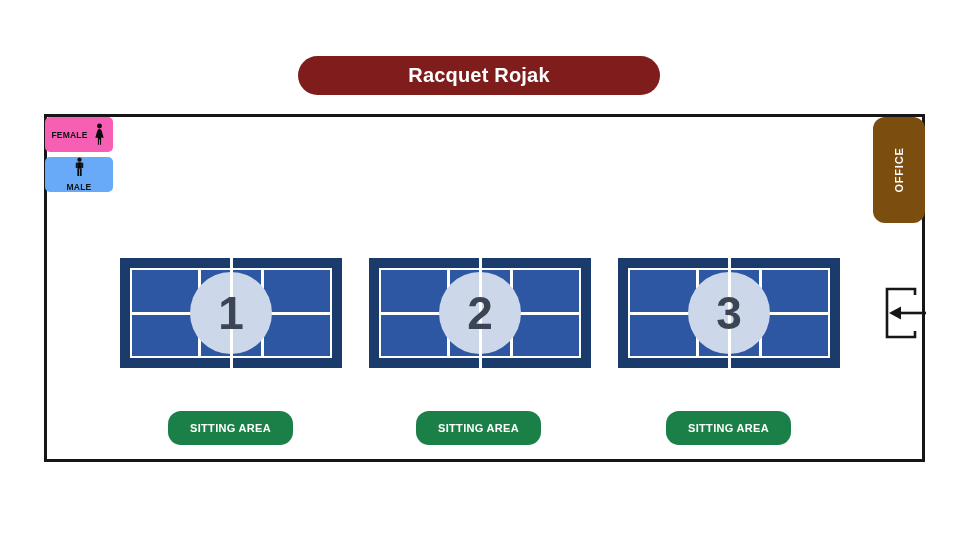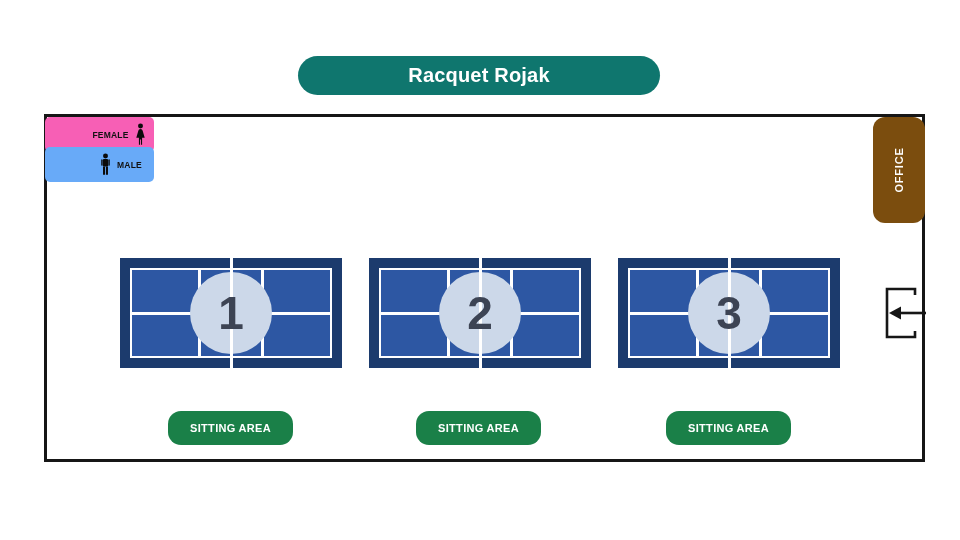--- a/index.html
+++ b/index.html
@@ -10,23 +10,23 @@
   .title-pill{position:absolute;left:298px;top:56px;width:362px;height:39px;
     border-radius:20px;display:flex;align-items:center;justify-content:center;}
   .title-pill span{color:#ffffff;font-size:20px;font-weight:700;letter-spacing:.2px;}
 
   
   .plan{position:absolute;left:44px;top:114px;width:881px;height:348px;
     border:3px solid #161616;box-sizing:border-box;background:#ffffff;}
 
   
   .badge{position:absolute;width:68px;height:35px;border-radius:5px;z-index:5;
-    display:flex;align-items:center;justify-content:center;gap:4px;padding-left:41px;}
+    display:flex;align-items:center;justify-content:center;gap:4px;}
   .badge-female{left:45px;top:117px;}
-  .badge-male{left:45px;top:147px;}
+  .badge-male{left:45px;top:157px;flex-direction:column;}
   .badge .lbl{font-size:8.5px;font-weight:700;color:#111;letter-spacing:.2px;}
   .person-icon{display:block;}
 
   
   .office{position:absolute;left:873px;top:117px;width:52px;height:106px;
     border-radius:12px;z-index:5;display:flex;align-items:center;justify-content:center;}
   .office span{transform:rotate(-90deg);color:#fff;font-size:11px;font-weight:700;
     letter-spacing:.8px;white-space:nowrap;}
 
   
@@ -49,21 +49,21 @@
     display:flex;align-items:center;justify-content:center;z-index:4;}
   .sitting span{color:#fff;font-size:11px;font-weight:700;letter-spacing:.3px;}
   .sitting-1{left:168px;} .sitting-2{left:416px;} .sitting-3{left:666px;}
 
   
   .entrance{position:absolute;left:884px;top:286px;z-index:6;}
 </style>
 </head>
 <body>
 
-<div class="title-pill" style="background-color: #0f766e;">
+<div class="title-pill" style="background-color: #7f1d1d;">
   <span>Racquet Rojak</span>
 </div>
 
 <div class="plan"></div>
 
 <div class="badge badge-female" style="background-color: rgb(247, 95, 181);">
   <span class="lbl">FEMALE</span>
   <svg class="person-icon" width="15" height="26" viewBox="0 0 20 32">
     <circle cx="10" cy="4" r="3.3" fill="#0b0b0b"></circle>
     <path d="M10 8 C8.2 8 7.5 9.2 7.1 10.4 L4.4 19.5 L7.9 19.5 L7.9 29 L9.4 29 L9.4 22 L10.6 22 L10.6 29 L12.1 29 L12.1 19.5 L15.6 19.5 L12.9 10.4 C12.5 9.2 11.8 8 10 8 Z" fill="#0b0b0b"></path>

